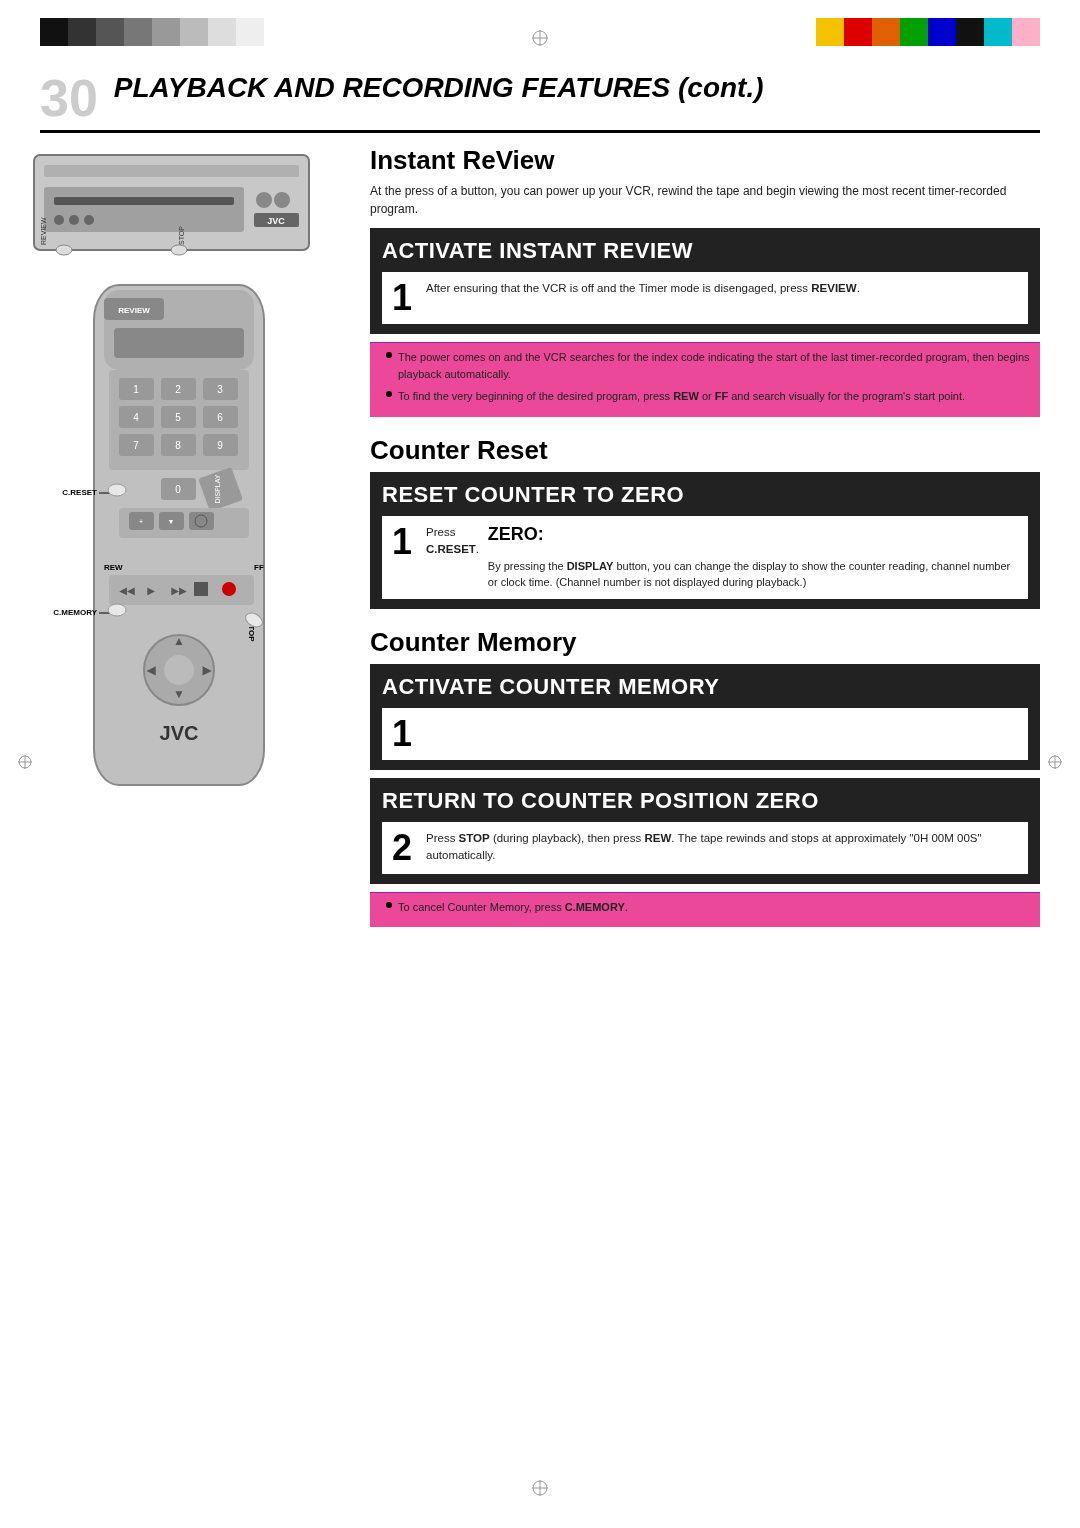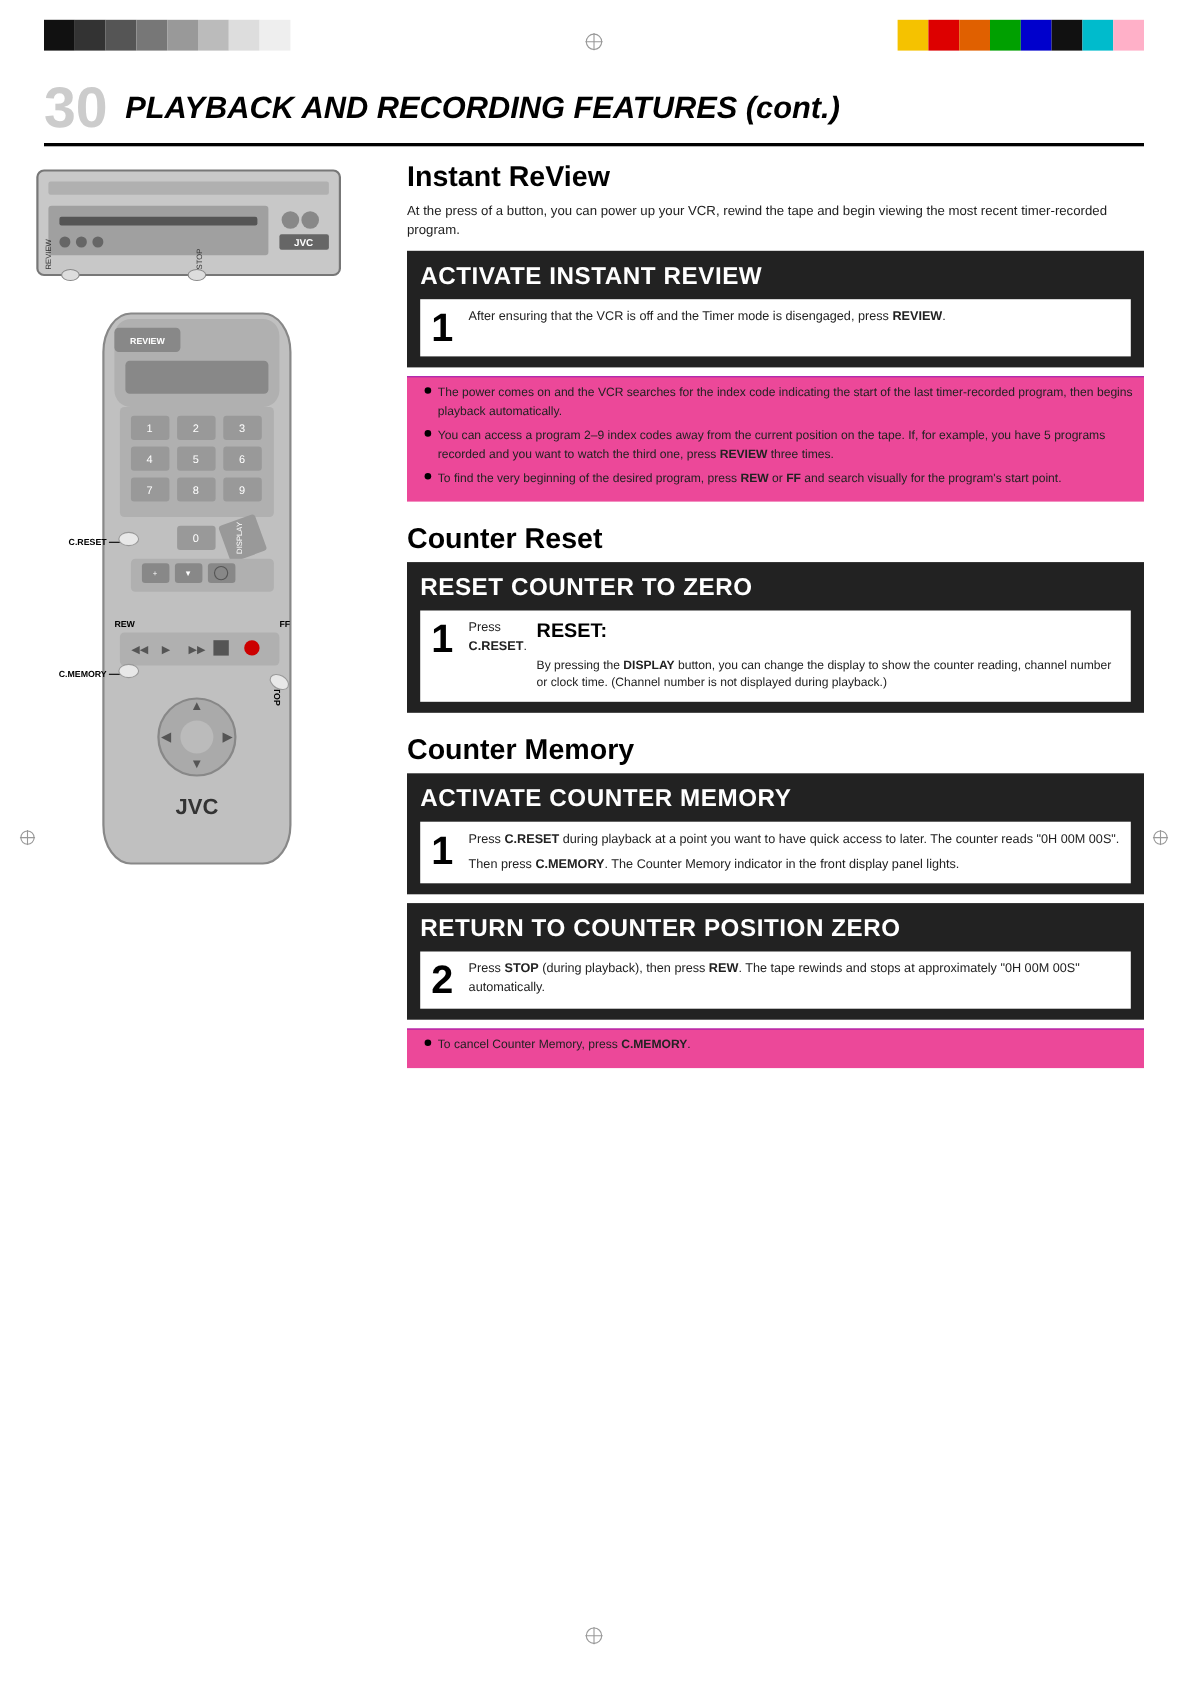--- a/index.html
+++ b/index.html
@@ -43,21 +43,20 @@
       height: 16px;
     }
 
     
     .page-header {
       position: absolute;
       top: 72px;
       left: 40px;
       right: 40px;
       display: flex;
-      align-items: center;
       border-bottom: 3px solid #000;
       padding-bottom: 6px;
     }
 
     .page-number {
       font-size: 52px;
       font-weight: bold;
       color: #ccc;
       line-height: 1;
       margin-right: 16px;
@@ -383,58 +382,50 @@
       </div>
     </div>
 
     <div class="bullet-list">
       <div class="bullet-item">
         <span class="bullet-dot"></span>
         <span>The power comes on and the VCR searches for the index code indicating the start of the last timer-recorded program, then begins playback automatically.</span>
       </div>
       <div class="bullet-item">
         <span class="bullet-dot"></span>
-        <span>You can access a program 2–9 index codes away from the current position on the tape. If, for example, you have 5 programs recorded and you want to watch the third one, press <b>REVIEW</b> three times.</span>
-      </div>
-      <div class="bullet-item">
-        <span class="bullet-dot"></span>
         <span>To find the very beginning of the desired program, press <b>REW</b> or <b>FF</b> and search visually for the program's start point.</span>
       </div>
     </div>
   </div>
 
   <div class="section-gap">
     <h2 class="section-title">Counter Reset</h2>
 
     <div class="step-block">
       <div class="step-block-title">RESET COUNTER TO ZERO</div>
       <div class="step-row">
         <span class="step-number">1</span>
         <div style="display:flex; flex-direction:row; gap:8px; flex:1;">
           <span class="step-text">Press <b>C.RESET</b>.</span>
           <div class="note-block" style="padding:0; margin:0; border:none;">
-            <div class="note-title">RESET:</div>
+            <div class="note-title">ZERO:</div>
             <p class="note-text">By pressing the <b>DISPLAY</b> button, you can change the display to show the counter reading, channel number or clock time. (Channel number is not displayed during playback.)</p>
           </div>
         </div>
       </div>
     </div>
   </div>
 
   <div class="section-gap">
     <h2 class="section-title">Counter Memory</h2>
 
     <div class="step-block">
       <div class="step-block-title">ACTIVATE COUNTER MEMORY</div>
       <div class="step-row">
         <span class="step-number">1</span>
-        <div style="display:flex; flex-direction:column; gap:6px; flex:1;">
-          <span class="step-text">Press <b>C.RESET</b> during playback at a point you want to have quick access to later. The counter reads "0H 00M 00S".</span>
-          <span class="step-text">Then press <b>C.MEMORY</b>. The Counter Memory indicator in the front display panel lights.</span>
-        </div>
       </div>
     </div>
 
     <div class="step-block" style="margin-top: 8px;">
       <div class="step-block-title">RETURN TO COUNTER POSITION ZERO</div>
       <div class="step-row">
         <span class="step-number">2</span>
         <span class="step-text">Press <b>STOP</b> (during playback), then press <b>REW</b>. The tape rewinds and stops at approximately "0H 00M 00S" automatically.</span>
       </div>
     </div>

